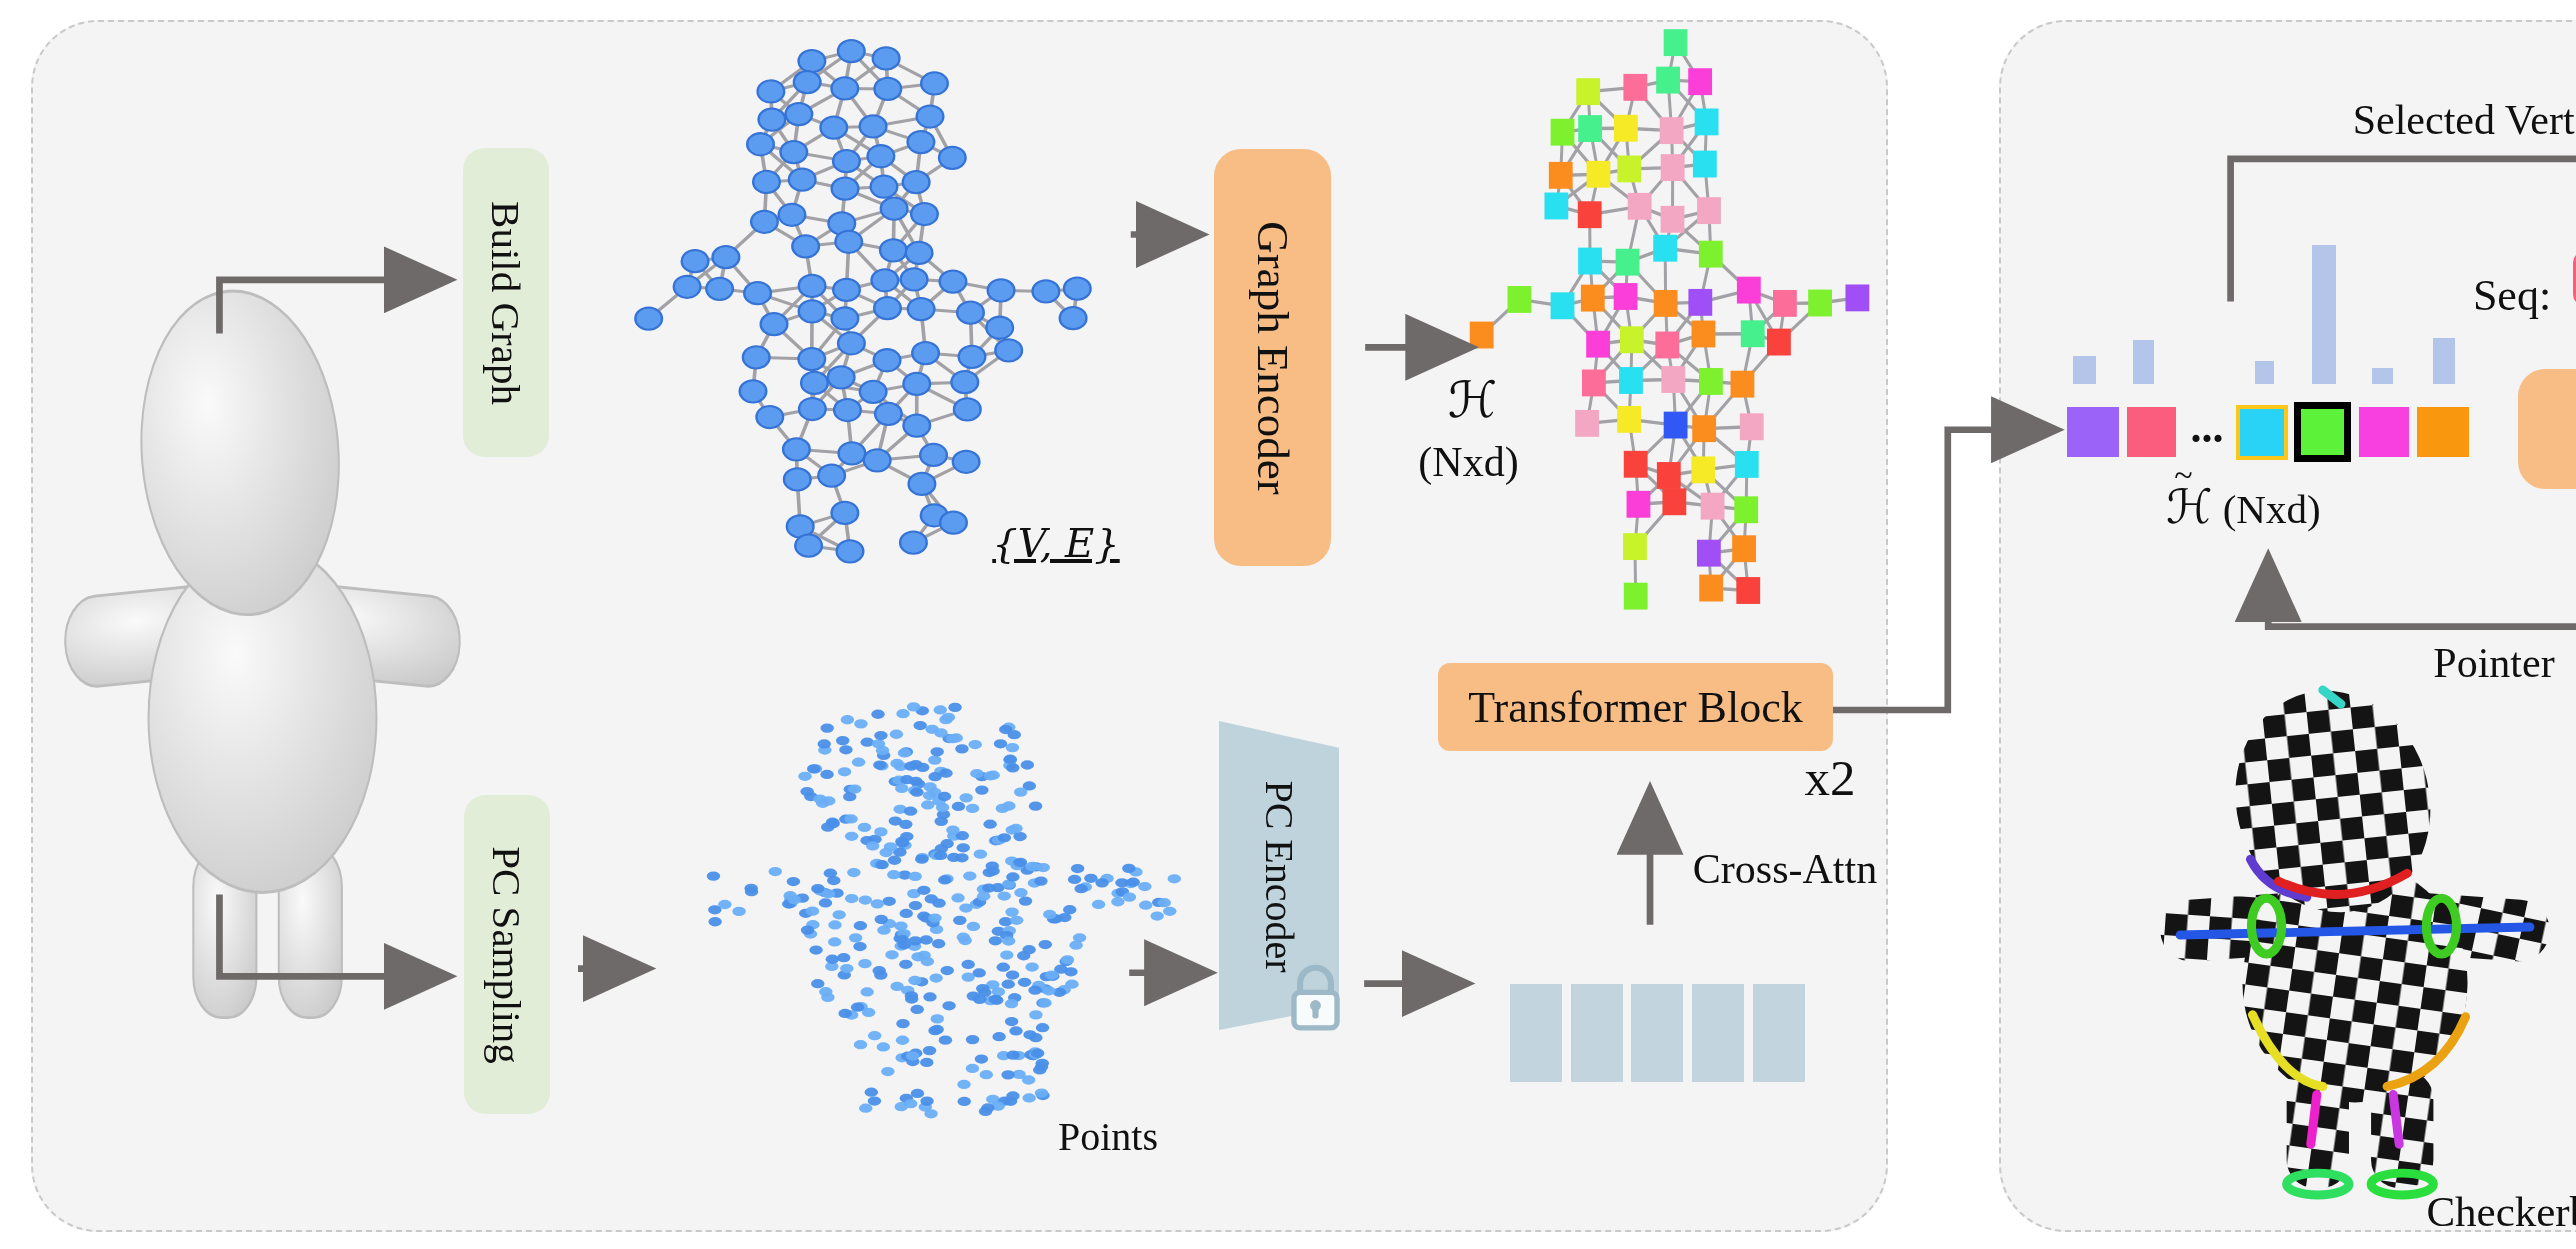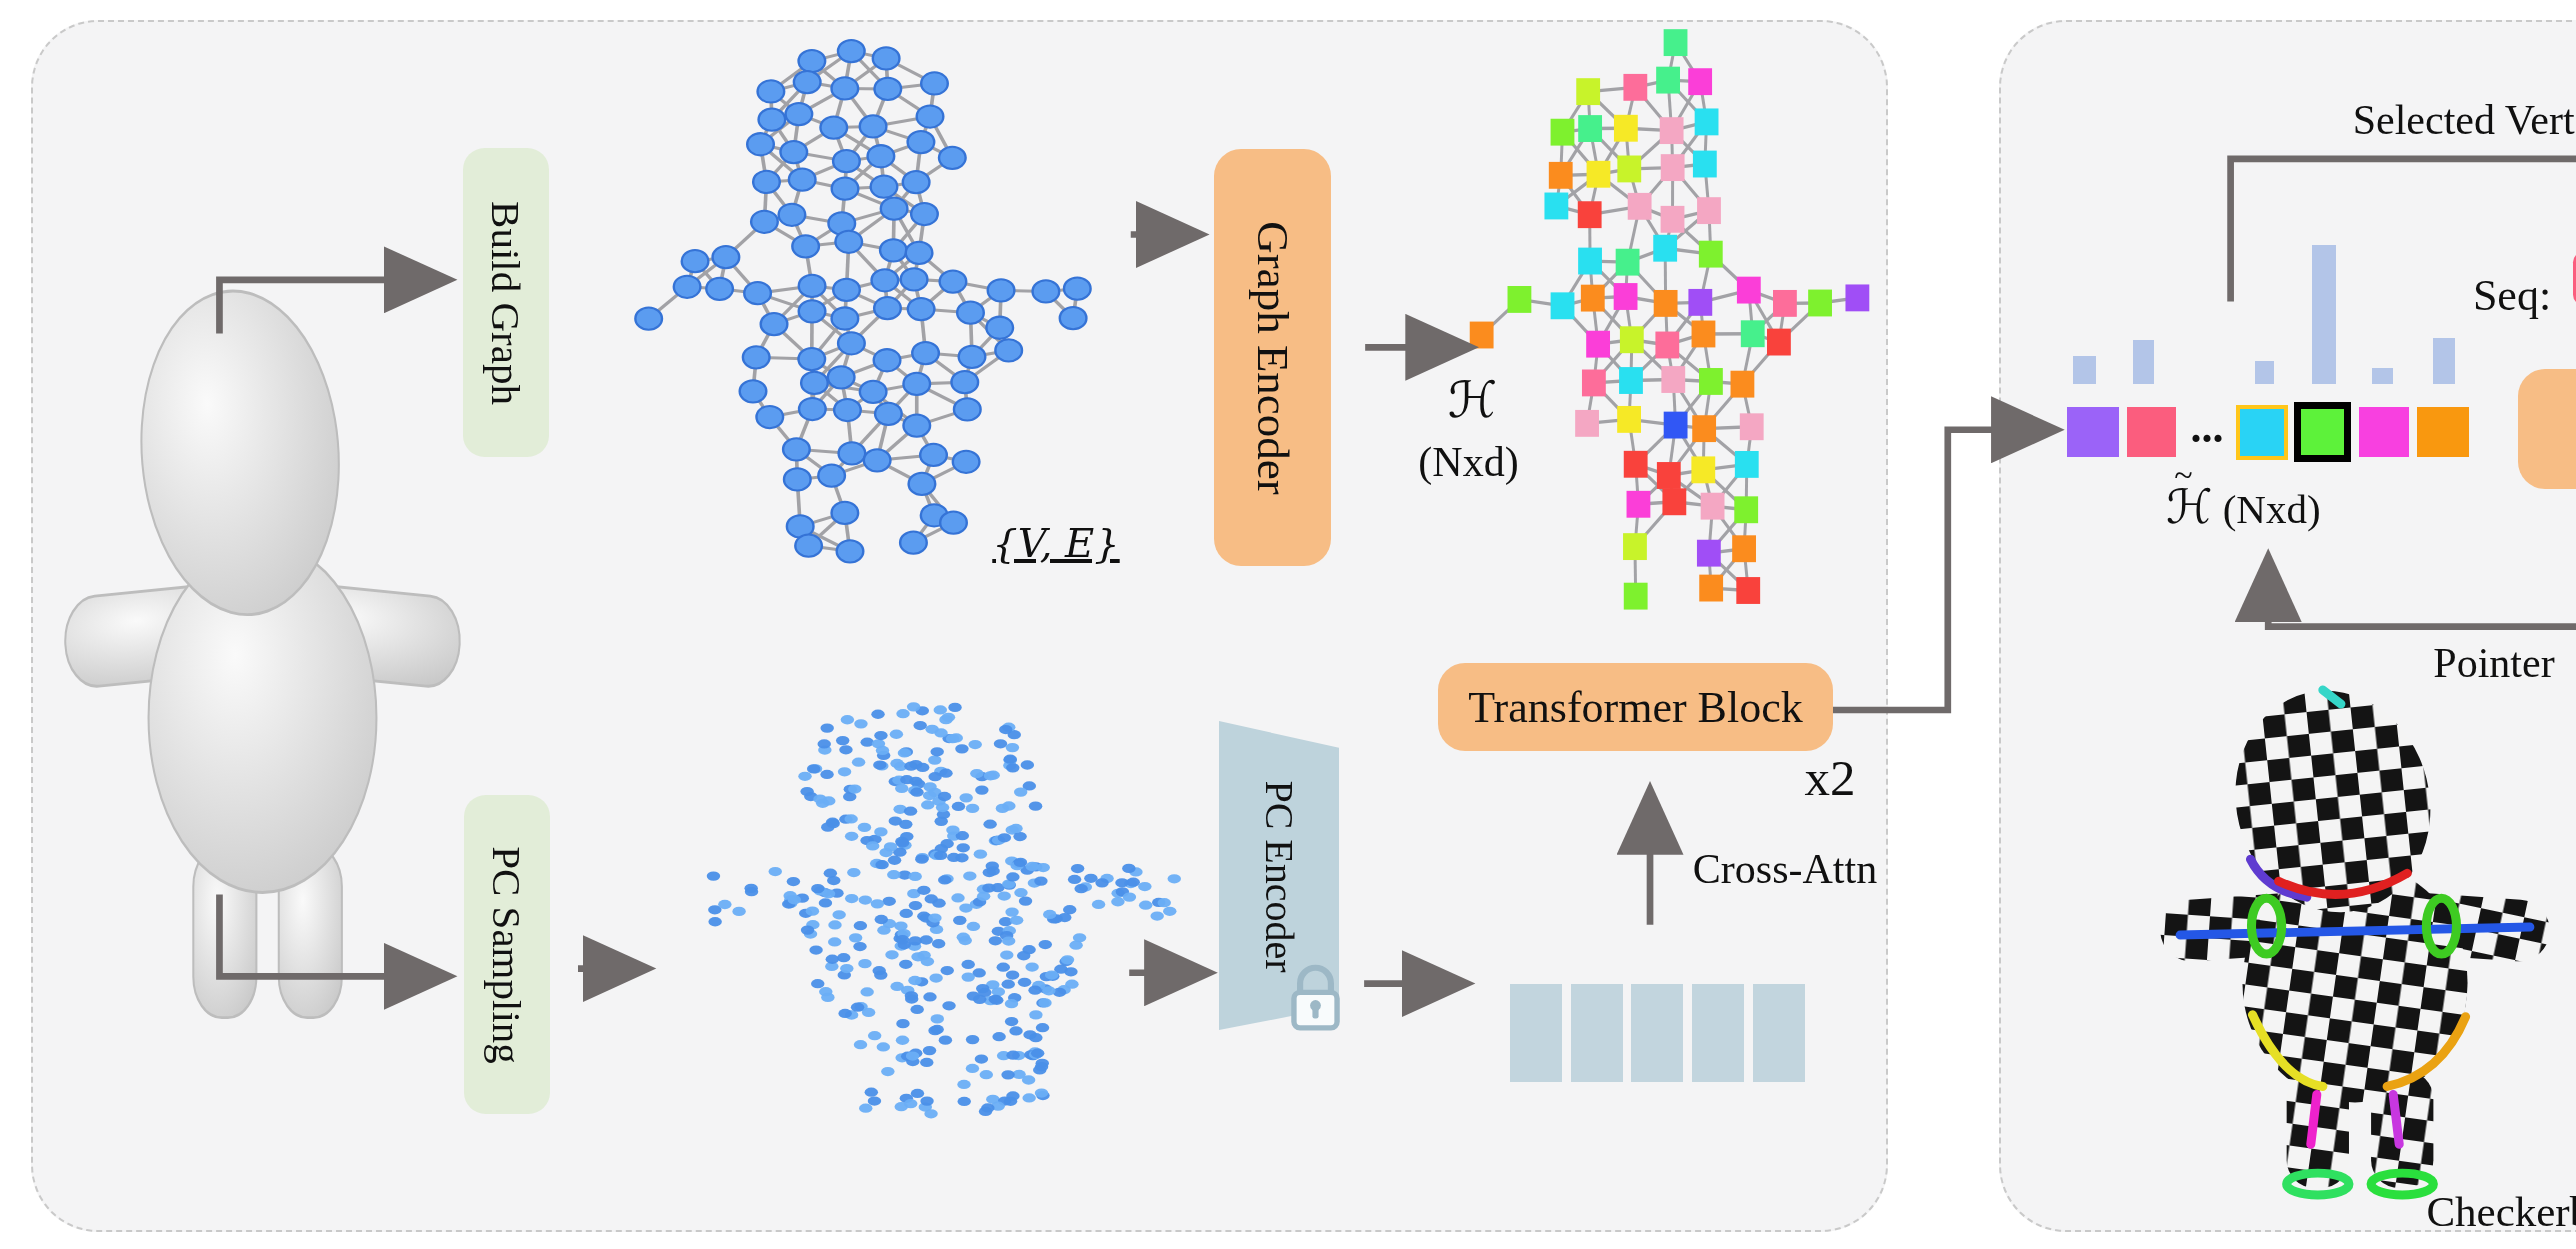--- a/index.html
+++ b/index.html
@@ -1081,34 +1081,35 @@
 
   <div class="box greenbox" style="left:463px;top:148px;width:86px;height:309px;">
     <span class="vtext">Build Graph</span>
   </div>
   <div class="box greenbox" style="left:464px;top:795px;width:86px;height:319px;">
     <span class="vtext">PC Sampling</span>
   </div>
   <div class="box orangebox" style="left:1214px;top:149px;width:117px;height:417px;">
     <span class="vtext" style="font-size:45px;">Graph Encoder</span>
   </div>
-  <div class="box orangebox" style="left:1438px;top:663px;width:395px;height:88px;font-size:44px;">
+  <div class="box orangebox" style="left:1438px;top:663px;width:395px;height:88px;font-size:44px;border-radius:12px;">
     <span>Transformer Block</span>
   </div>
   <div class="box orangebox" style="left:2518px;top:369px;width:385px;height:120px;font-size:43px;flex-direction:column;">
     
     
   </div>
 
   <div class="lbl sym" style="left:953px;top:518px;width:206px;font-size:40px;text-decoration:underline;">{V, E}</div>
   <div class="lbl sym" style="left:1421px;top:369px;width:103px;font-size:50px;">ℋ</div>
   <div class="lbl" style="left:1391px;top:436px;width:155px;font-size:42px;">(Nxd)</div>
   <div class="lbl" style="left:1794px;top:747px;width:72px;font-size:51px;">x2</div>
   <div class="lbl" style="left:1682px;top:843px;width:206px;font-size:42px;">Cross-Attn</div>
   <div class="lbl" style="left:979px;top:1112px;width:258px;font-size:40px;">
+    <div>Points</div>
   </div>
 
   <div style="position:absolute;left:1510px;top:984px;white-space:nowrap;">
     <span class="zsq" style="width:52px;height:98px;margin-right:6.7px;"></span>
     <span class="zsq" style="width:52px;height:98px;margin-right:6.7px;"></span>
     <span class="zsq" style="width:52px;height:98px;margin-right:6.7px;"></span>
     <span class="zsq" style="width:52px;height:98px;margin-right:6.7px;"></span>
     <span class="zsq" style="width:52px;height:98px;"></span>
   </div>
 

